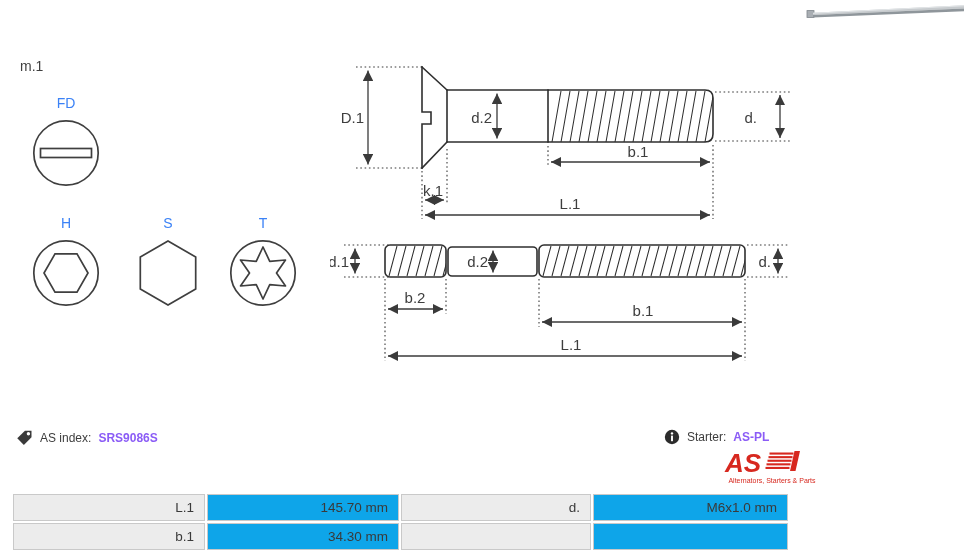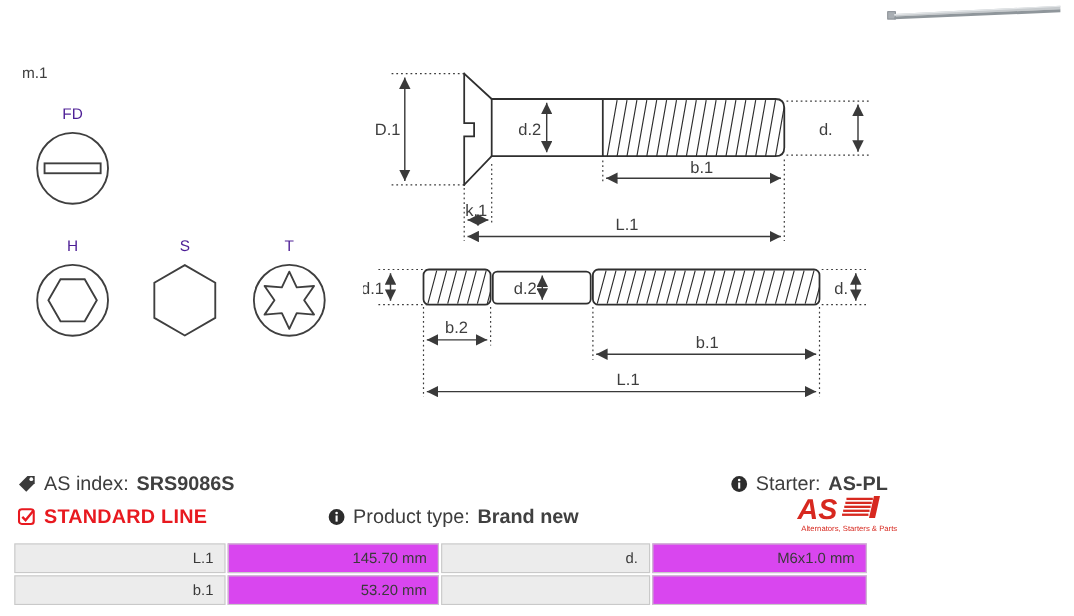--- a/index.html
+++ b/index.html
@@ -1,41 +1,41 @@
 <!DOCTYPE html>
 <html><head>
 <meta charset="utf-8">
 <style>
   html,body{margin:0;padding:0;background:#fff}
   .page{position:relative;width:976px;height:560px;background:#fff;overflow:hidden;
         font-family:"Liberation Sans",sans-serif;color:#3a3a3a}
   .abs{position:absolute}
   .m1{left:20px;top:58px;font-size:14px;color:#3f3f3f}
   .head{position:absolute;width:70px;text-align:center}
-  .head .lbl{font-size:14px;color:#4c1d95;margin-bottom:8px;line-height:15px}
+  .head .lbl{font-size:14px;color:#3b82f6;margin-bottom:8px;line-height:15px}
   .head svg{display:block;margin:0 auto}
   .ico{stroke:#3f3f3f;stroke-width:1.7;fill:none}
   .ico-thin{stroke:#3f3f3f;stroke-width:0.9;fill:none}
   
   .out{stroke:#2f2f2f;stroke-width:1.6;fill:none;stroke-linecap:square}
   .fillw{fill:#fff}
   .hatch{stroke:#2f2f2f;stroke-width:1.05;fill:none}
   .dim{stroke:#3a3a3a;stroke-width:1.3;fill:none}
   .dot{stroke:#3a3a3a;stroke-width:1.1;fill:none;stroke-dasharray:1.6 2.7}
   .dlab{font-size:15px;fill:#3e3e3e;font-family:"Liberation Sans",sans-serif}
   
   .footer-item{position:absolute;display:flex;align-items:center;gap:7px;
-               font-size:18px;color:#3d3d3d;white-space:nowrap}
-  .footer-item b{color:#404040;font-weight:700}
+               font-size:12px;color:#3d3d3d;white-space:nowrap}
+  .footer-item b{color:#8b5cf6;font-weight:700}
   .standard{color:#e8191f;font-weight:700;letter-spacing:.2px}
   
   table.specs{position:absolute;left:11px;top:492px;border-collapse:separate;
               border-spacing:2px;table-layout:fixed;width:779px}
   .specs td{height:25px;border:1px solid #c9c9c9;text-align:right;
-            padding:0 10px 0 0;font-size:13.5px;color:#3a3a3a;background:#d946ef}
+            padding:0 10px 0 0;font-size:13.5px;color:#3a3a3a;background:#0ea5e9}
   .specs td.lab{background:#ececec}
 </style>
 </head>
 <body>
 
 <div class="page">
 
   <svg class="abs" style="left:798px;top:2px" width="172" height="26" viewBox="0 0 172 26">
     <rect x="9" y="8.6" width="7" height="6.8" fill="#a9aeb3" stroke="#7e848a" stroke-width="0.8"></rect>
     <polygon points="15,10.8 166,3.2 166,6.4 15,13" fill="#c7cbce"></polygon>
@@ -150,38 +150,22 @@
 
   <div class="footer-item" style="left:16px;top:429px">
     <svg width="17" height="17" viewBox="0 0 16 16">
       <path d="M1.2,8.8 L8.4,1.6 L14.6,1.6 L14.6,7.8 L7.4,15 Z" fill="#3a3a3a"></path>
       <circle cx="11.7" cy="4.4" r="1.6" fill="#fff"></circle>
     </svg>
     <span>AS index:</span>
     <b>SRS9086S</b>
   </div>
 
-  <div class="footer-item" style="left:16px;top:459px">
-    <svg width="17" height="17" viewBox="0 0 16 16">
-      <rect x="1.2" y="1.8" width="12.6" height="12.6" rx="2.4" fill="none" stroke="#e8191f" stroke-width="1.8"></rect>
-      <path d="M4,8.4 L6.8,11.2 L13.8,2.6" fill="none" stroke="#e8191f" stroke-width="2"></path>
-    </svg>
-    <span class="standard">STANDARD LINE</span>
-  </div>
-
-
-  <div class="footer-item" style="left:298px;top:459px">
-    <svg width="16" height="16" viewBox="0 0 16 16">
-      <circle cx="8" cy="8" r="7.2" fill="#2c2c2c"></circle>
-      <circle cx="8" cy="4.4" r="1.2" fill="#fff"></circle>
-      <rect x="7.05" y="6.6" width="1.9" height="5.6" fill="#fff"></rect>
-    </svg>
-    <span>Product type:</span>
-    <b>Brand new</b>
-  </div>
+
+
 
   <div class="footer-item" style="left:664px;top:429px">
     <svg width="16" height="16" viewBox="0 0 16 16">
       <circle cx="8" cy="8" r="7.2" fill="#2c2c2c"></circle>
       <circle cx="8" cy="4.4" r="1.2" fill="#fff"></circle>
       <rect x="7.05" y="6.6" width="1.9" height="5.6" fill="#fff"></rect>
     </svg>
     <span>Starter:</span>
     <b>AS-PL</b>
   </div>
@@ -208,20 +192,20 @@
       </colgroup>
     <tbody>
         <tr>
       <td class="lab">L.1</td>
       <td>145.70 mm</td>
       <td class="lab">d.</td>
       <td>M6x1.0 mm</td>
     </tr>
     <tr>
       <td class="lab">b.1</td>
-      <td>53.20 mm</td>
+      <td>34.30 mm</td>
       <td class="lab"></td>
       <td></td>
     </tr>
   </tbody>
     </table>
 
 </div>
 
 </body></html>

